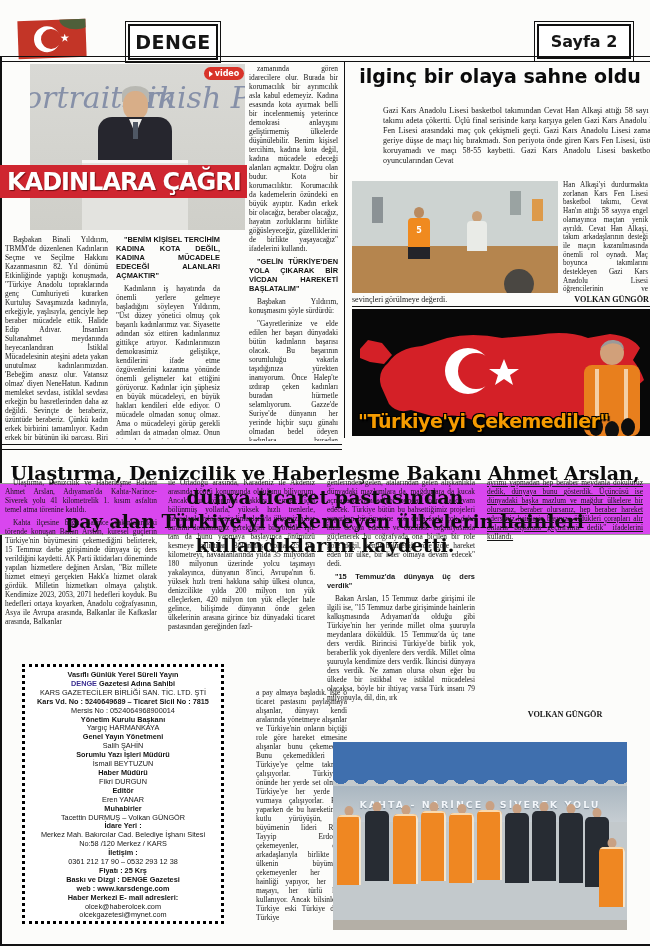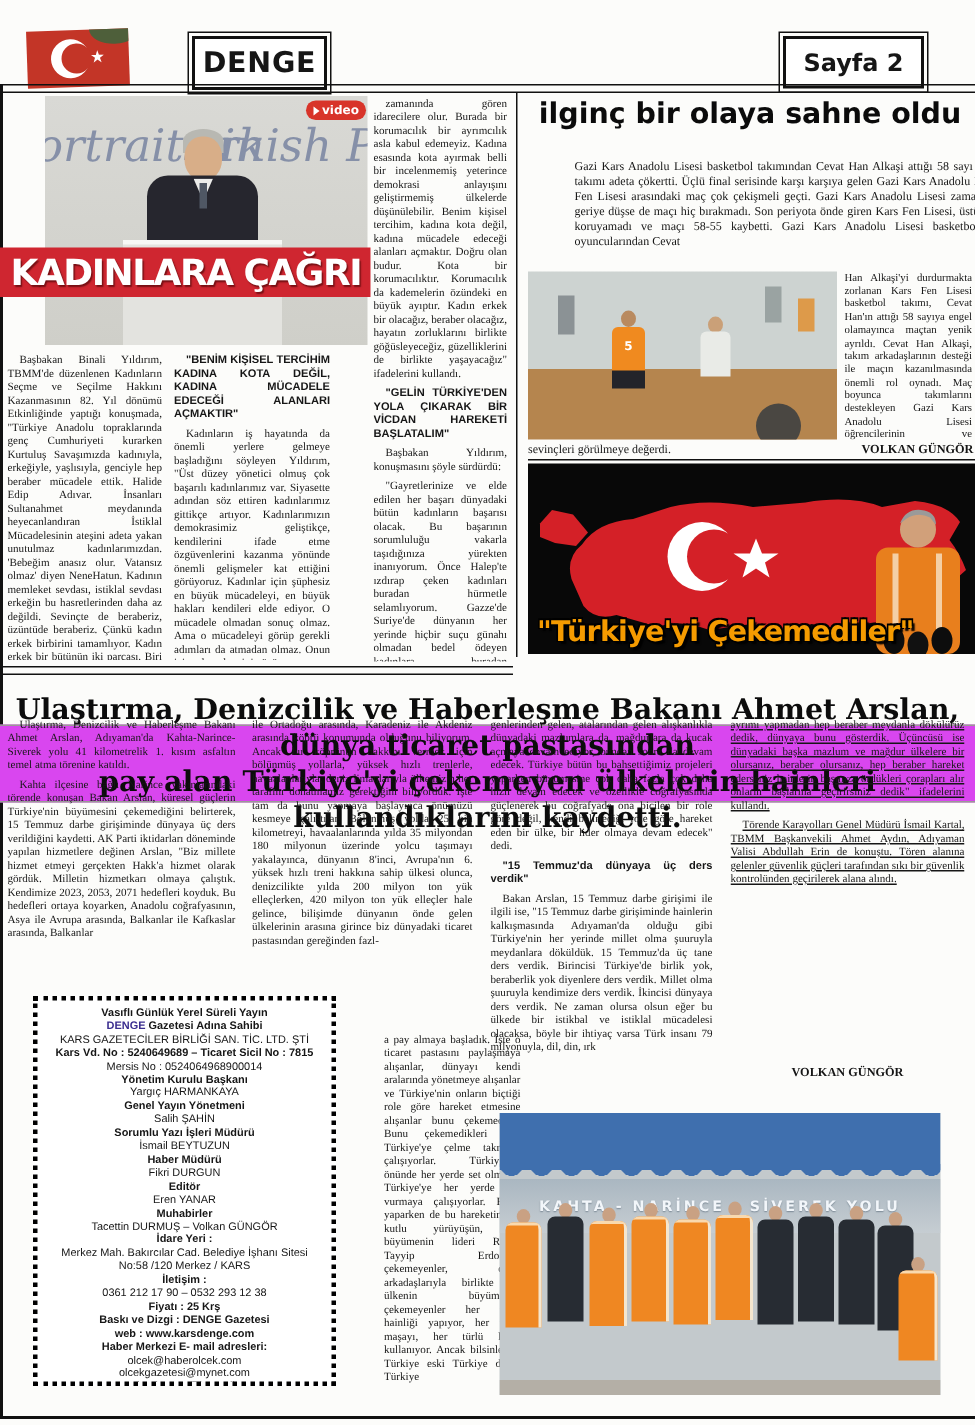--- a/index.html
+++ b/index.html
@@ -8,21 +8,21 @@
   .abs{position:absolute;}
   
   .flag{left:18px;top:20px;width:68px;height:38px;background:#c33527;overflow:hidden;transform:rotate(-2deg);}
   .flag .green{position:absolute;right:-8px;top:-10px;width:34px;height:20px;background:#4e5f3a;border-radius:50%;}
   .flag .cres{position:absolute;left:16px;top:6px;width:26px;height:26px;border-radius:50%;background:#fff;}
   .flag .cres2{position:absolute;left:23px;top:9px;width:20px;height:20px;border-radius:50%;background:#c33527;}
   .flag .star{position:absolute;left:42px;top:12px;color:#fff;font-size:11px;}
   .fbox{border:2px solid #111;outline:1px solid #111;outline-offset:2px;background:#fff;
         display:flex;align-items:center;justify-content:center;font-family:"DejaVu Sans",sans-serif;font-weight:bold;}
   .denge-box{left:128px;top:24px;width:86px;height:32px;font-size:19px;letter-spacing:.5px;}
-  .page-box{left:522px;top:24px;width:90px;height:31px;font-size:16px;}
+  .page-box{left:537px;top:24px;width:90px;height:31px;font-size:16px;}
   .date-box{left:293px;top:28px;width:188px;height:26px;border:3px dashed #111;background:#fff;
         display:flex;align-items:center;justify-content:center;
         font-family:"DejaVu Sans",sans-serif;font-weight:bold;font-style:italic;font-size:11px;letter-spacing:1px;}
   .hrule{left:0;top:56px;width:650px;height:4px;border-top:1.5px solid #111;border-bottom:1px solid #111;}
   .page-left-border{left:0;top:56px;width:2px;height:890px;background:#111;}
   .page-bottom-border{left:0;top:944px;width:650px;height:2px;background:#111;}
   
   .body-col{font-size:7.4px;line-height:9px;text-align:justify;overflow:hidden;}
   .body-col p{margin:0 0 4px 0;text-indent:8px;}
   .sub{font-weight:bold;font-family:"Liberation Sans",sans-serif;font-size:7.4px;}
@@ -216,21 +216,20 @@
   <div class="colB colB2">
     <p style="text-indent:0">ile Ortadoğu arasında, Karadeniz ile Akdeniz arasında köprü konumunda olduğunu biliyorum. Ancak bu köprünün hakkını vermek için bölünmüş yollarla, yüksek hızlı trenlerle, havaalanlarıyla, deniz limanlarıyla ülkemizin her tarafını donatmamız gerektiğini biliyorduk. İşte tam da bunu yapmaya başlayınca önümüzü kesmeye çalıştılar. Bölünmüş yolda 25 bin kilometreyi, havaalanlarında yılda 35 milyondan 180 milyonun üzerinde yolcu taşımayı yakalayınca, dünyanın 8'inci, Avrupa'nın 6. yüksek hızlı treni hakkına sahip ülkesi olunca, denizcilikte yılda 200 milyon ton yük elleçlerken, 420 milyon ton yük elleçler hale gelince, bilişimde dünyanın önde gelen ülkelerinin arasına girince biz dünyadaki ticaret pastasından gereğinden fazl-</p>
   </div>
   <div class="colB colB3">
     <p style="text-indent:0">genlerinden gelen, atalarından gelen alışkanlıkla dünyadaki mazlumlara da, mağdurlara da kucak açmaya devam ediyor, bundan sonra da devam edecek. Türkiye bütün bu bahsettiğimiz projeleri yaparken büyümesine çok daha fazla çok daha hızlı devam edecek ve özellikle coğrafyasında güçlenerek bu coğrafyada ona biçilen bir role göre değil, kendi belirlediği role göre hareket eden bir ülke, bir lider olmaya devam edecek" dedi.</p>
     <p class="sub">"15 Temmuz'da dünyaya üç ders verdik"</p>
     <p>Bakan Arslan, 15 Temmuz darbe girişimi ile ilgili ise, "15 Temmuz darbe girişiminde hainlerin kalkışmasında Adıyaman'da olduğu gibi Türkiye'nin her yerinde millet olma şuuruyla meydanlara döküldük. 15 Temmuz'da üç tane ders verdik. Birincisi Türkiye'de birlik yok, beraberlik yok diyenlere ders verdik. Millet olma şuuruyla kendimize ders verdik. İkincisi dünyaya ders verdik. Ne zaman olursa olsun eğer bu ülkede bir istikbal ve istiklal mücadelesi olacaksa, böyle bir ihtiyaç varsa Türk insanı 79 milyonuyla, dil, din, ırk</p>
   </div>
   <div class="colB colB4">
     <p style="text-indent:0">ayrımı yapmadan hep beraber meydanla dökülürüz dedik, dünyaya bunu gösterdik. Üçüncüsü ise dünyadaki başka mazlum ve mağdur ülkelere bir olursanız, beraber olursanız, hep beraber hareket ederseniz hainlerin başınıza ördükleri çorapları alır onların başlarına geçirirsiniz dedik" ifadelerini kullandı.</p>
-    <p>Törende Karayolları Genel Müdürü İsmail Kartal, TBMM Başkanvekili Ahmet Aydın, Adıyaman Valisi Abdullah Erin de konuştu. Tören alanına gelenler güvenlik güçleri tarafından sıkı bir güvenlik kontrolünden geçirilerek alana alındı.</p>
   </div>
   <div class="abs b-byline">VOLKAN GÜNGÖR</div>
   <div class="abs colB2L">a pay almaya başladık. İşte o ticaret pastasını paylaşmaya alışanlar, dünyayı kendi aralarında yönetmeye alışanlar ve Türkiye'nin onların biçtiği role göre hareket etmesine alışanlar bunu çekemediler. Bunu çekemedikleri için Türkiye'ye çelme takmaya çalışıyorlar. Türkiye'nin önünde her yerde set olmaya, Türkiye'ye her yerde ket vurmaya çalışıyorlar. Bunu yaparken de bu hareketin, bu kutlu yürüyüşün, bu büyümenin lideri Recep Tayyip Erdoğan'ı çekemeyenler, onun arkadaşlarıyla birlikte bu ülkenin büyümesini çekemeyenler her türlü hainliği yapıyor, her türlü maşayı, her türlü haini kullanıyor. Ancak bilsinler ki Türkiye eski Türkiye değil. Türkiye</div>
 
   <div class="abs mastbox">
     <div class="b">Vasıflı Günlük Yerel Süreli Yayın</div>
     <div><span class="brand">DENGE</span><span class="b"> Gazetesi Adına Sahibi</span></div>
     <div>KARS GAZETECİLER BİRLİĞİ SAN. TİC. LTD. ŞTİ</div>
     <div class="b">Kars Vd. No : 5240649689 – Ticaret Sicil No : 7815</div>
     <div>Mersis No : 0524064968900014</div>

